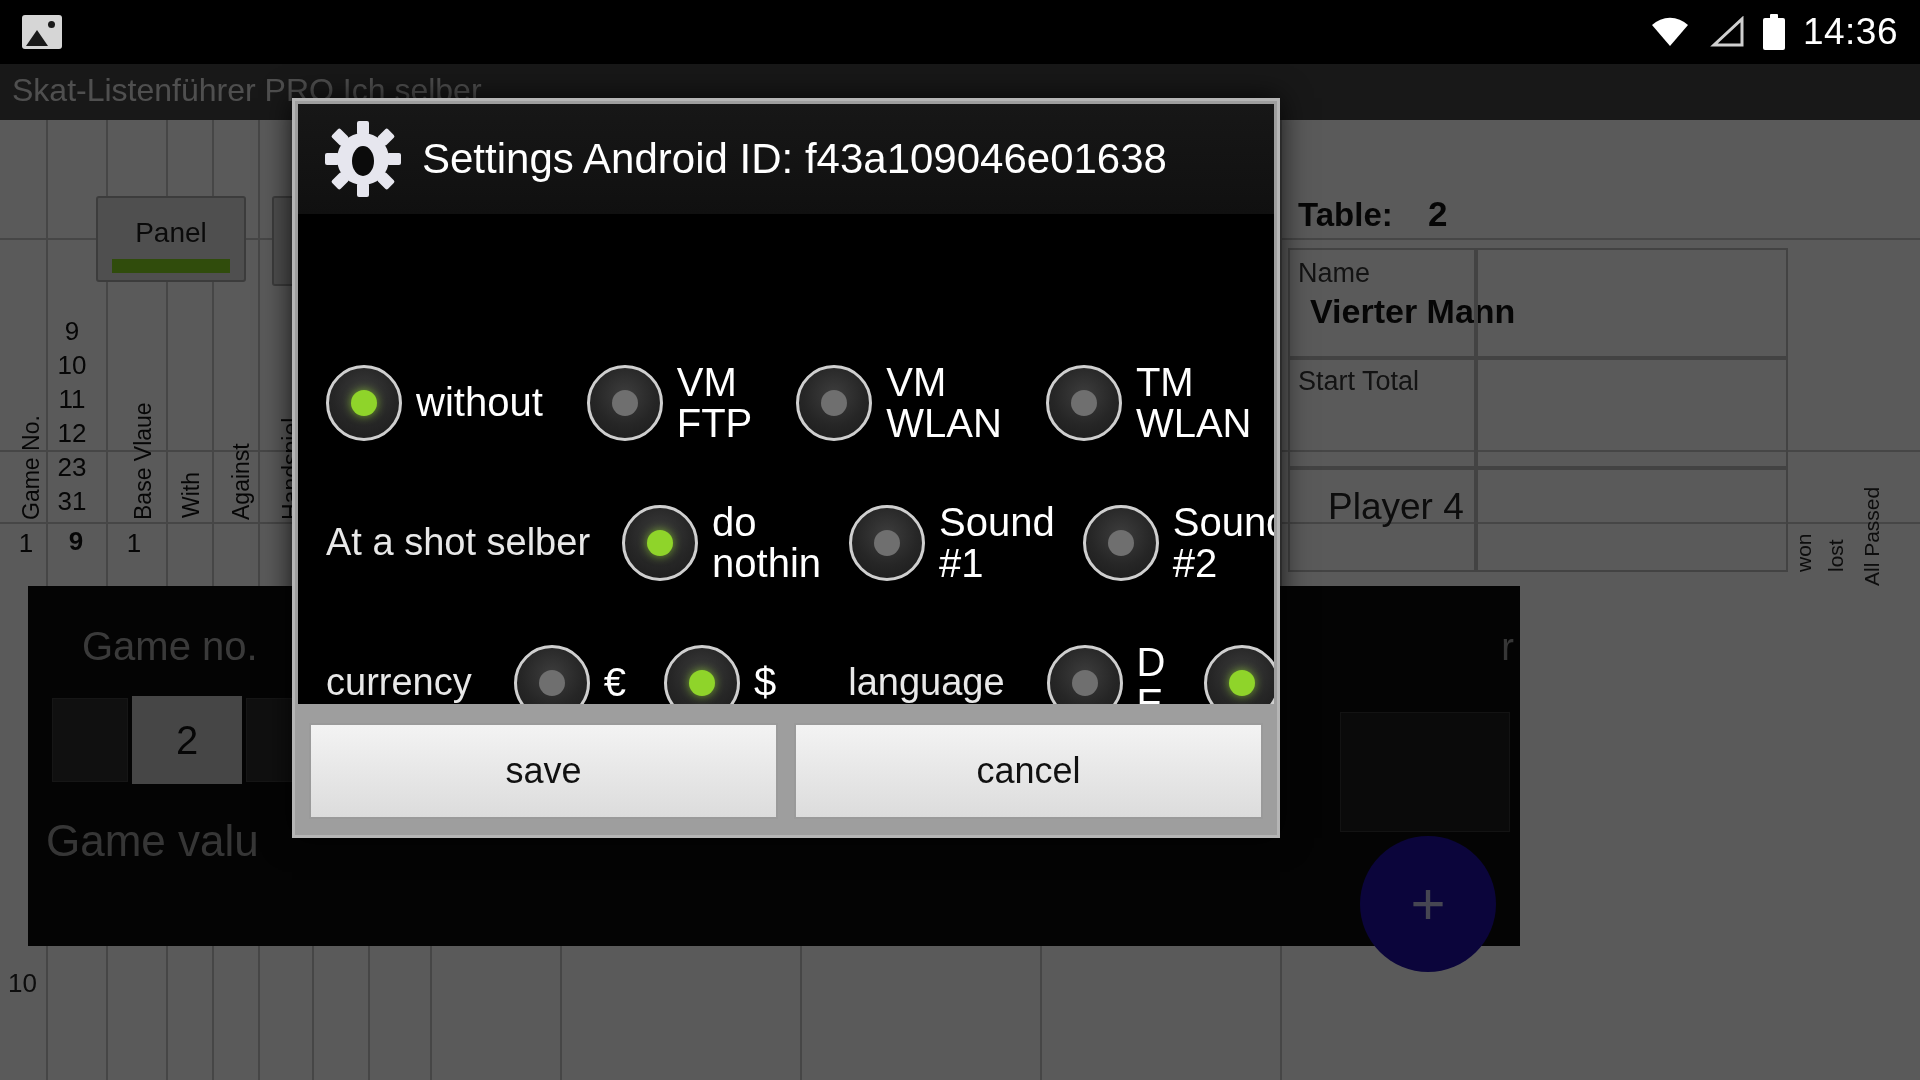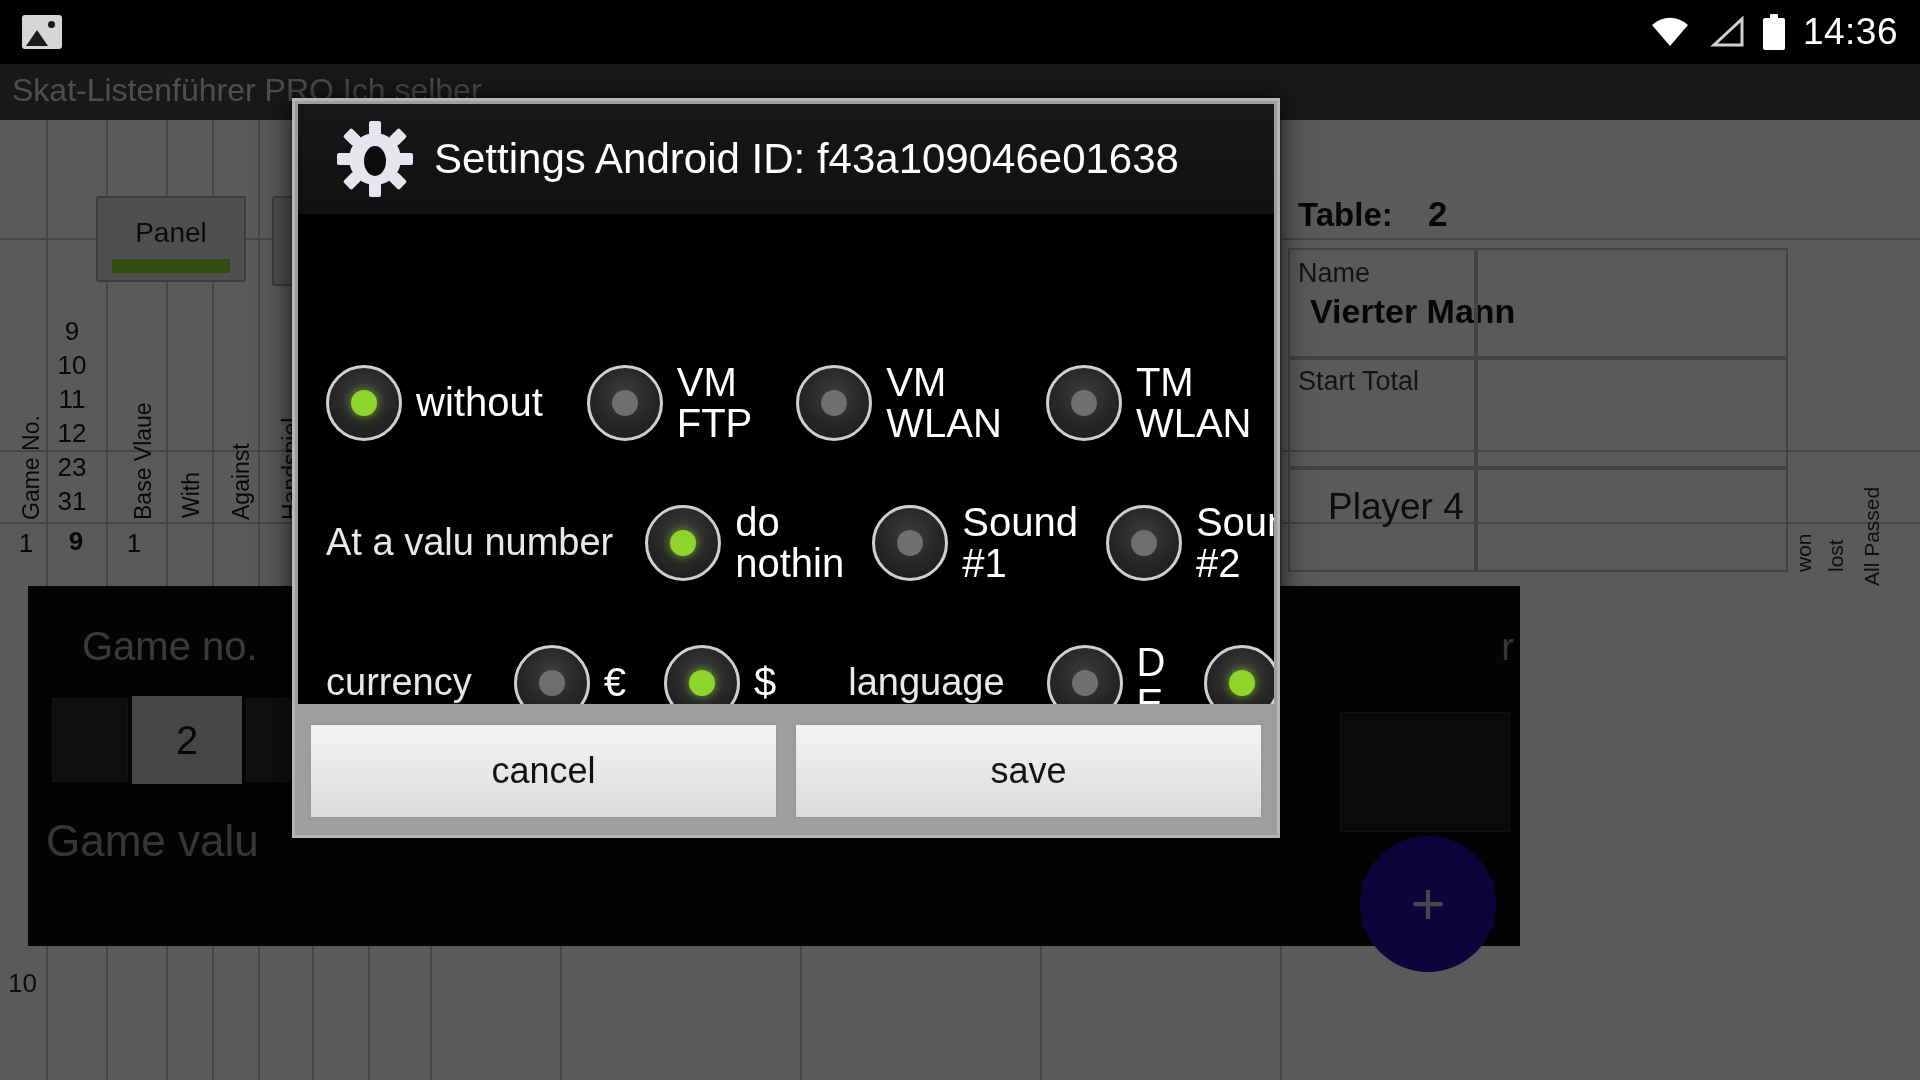--- a/index.html
+++ b/index.html
@@ -167,21 +167,21 @@
     box-sizing: border-box;
     box-shadow: 0 0 28px rgba(0,0,0,0.8);
     display:flex; flex-direction:column;
   }
   .dlg-inner {
     margin: 3px; background:#000;
     flex: 1 1 auto; display:flex; flex-direction:column; overflow:hidden;
   }
   .dlg-header {
     height: 110px; display:flex; align-items:center; gap: 20px;
-    padding-left: 38px; box-sizing:border-box;
+    padding-left: 26px; box-sizing:border-box;
     background: linear-gradient(180deg,#171717 0%, #101010 100%);
     position: relative;
   }
   .gear-icon { width: 78px; height: 78px; flex: 0 0 auto; }
   .dlg-title {
     color:#fff; font-size: 42px; white-space: nowrap; overflow: hidden;
   }
   .dlg-body {
     flex: 1 1 auto; background:#000; position:relative; overflow:hidden;
   }
@@ -392,21 +392,21 @@
           <div class="opt">
             <div class="radio">
                 <div class="dot"></div>
               </div>
             <div class="txt">TM
 WLAN</div>
           </div>
         </div>
 
         <div class="row row2">
-          <div class="rowlabel">At a valu number</div>
+          <div class="rowlabel">At a shot selber</div>
           <div class="opt" style="margin-left:4px;">
             <div class="radio on">
                 <div class="dot"></div>
               </div>
             <div class="txt">do
 nothin</div>
           </div>
           <div class="opt">
             <div class="radio">
                 <div class="dot"></div>
@@ -450,18 +450,18 @@
                 <div class="dot"></div>
               </div>
 
           </div>
         </div>
 
       </div>
     </div>
 
     <div class="dlg-footer">
+      <div class="dlg-btn">save</div>
       <div class="dlg-btn">cancel</div>
-      <div class="dlg-btn">save</div>
     </div>
   </div>
 
 </div>
 
 </body></html>

